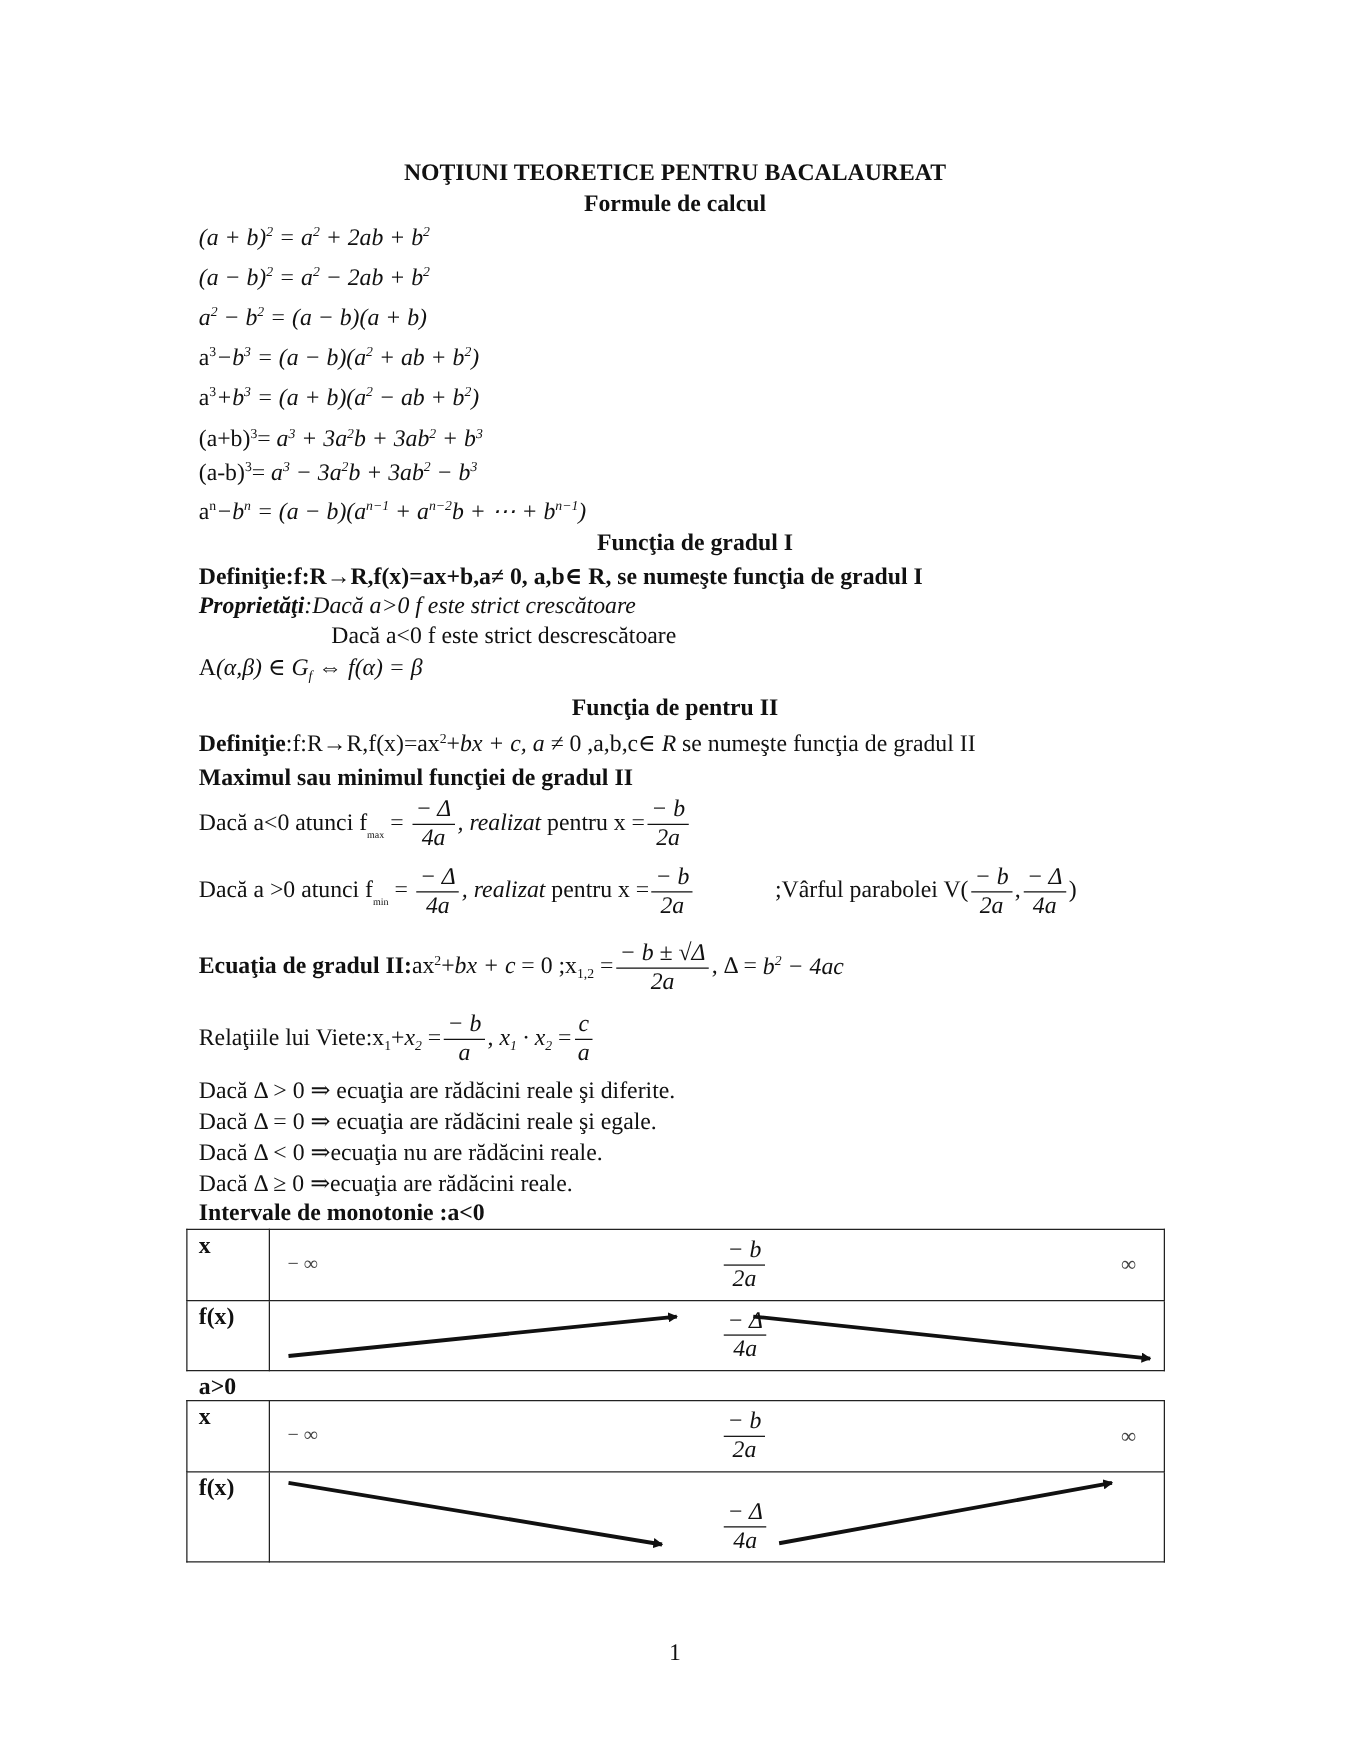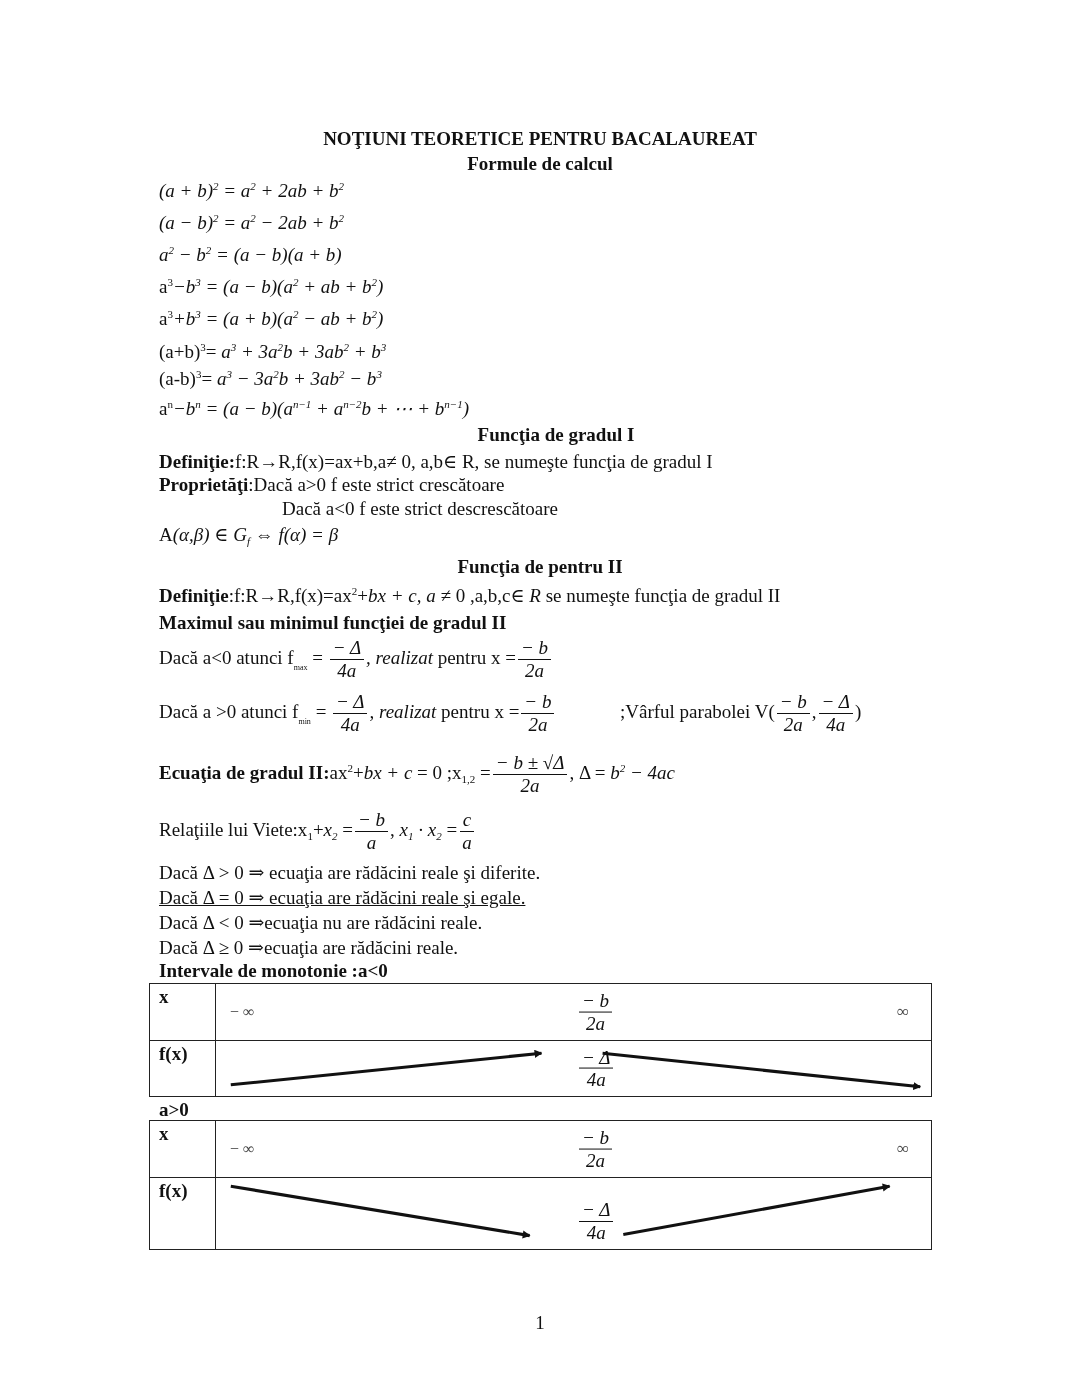--- a/index.html
+++ b/index.html
@@ -35,23 +35,23 @@
 <div class="abs line math" style="top:180px;">(a + b)<sup>2</sup> = a<sup>2</sup> + 2ab + b<sup>2</sup></div>
 <div class="abs line math" style="top:212px;">(a − b)<sup>2</sup> = a<sup>2</sup> − 2ab + b<sup>2</sup></div>
 <div class="abs line math" style="top:244px;">a<sup>2</sup> − b<sup>2</sup> = (a − b)(a + b)</div>
 <div class="abs line" style="top:276px;">a<sup>3</sup><i>−b<sup>3</sup> = (a − b)(a<sup>2</sup> + ab + b<sup>2</sup>)</i></div>
 <div class="abs line" style="top:308px;text-align:center;">a<sup>3</sup><i>+b<sup>3</sup> = (a + b)(a<sup>2</sup> − ab + b<sup>2</sup>)</i></div>
 <div class="abs line" style="top:341px;">(a+b)<sup>3</sup>= <i>a<sup>3</sup> + 3a<sup>2</sup>b + 3ab<sup>2</sup> + b<sup>3</sup></i></div>
 <div class="abs line" style="top:368px;">(a-b)<sup>3</sup>= <i>a<sup>3</sup> − 3a<sup>2</sup>b + 3ab<sup>2</sup> − b<sup>3</sup></i></div>
 <div class="abs line" style="top:397px;">a<sup>n</sup><i>−b<sup>n</sup> = (a − b)(a<sup>n−1</sup> + a<sup>n−2</sup>b + ⋯ + b<sup>n−1</sup>)</i></div>
 
 <div class="abs title" style="top:424px;padding-left:16px;">Funcţia de gradul I</div>
-<div class="abs line" style="top:450px;"><b>Definiţie:</b><span>f:R→R,f(x)=ax+b,a≠ 0, a,b∈ R, se numeşte funcţia de gradul I</span></div>
-<div class="abs line" style="top:474px;"><b>Proprietăţi</b><span>:Dacă a&gt;0 f este strict crescătoare</span></div>
-<div class="abs line" style="top:498px; left:265px;margin-left:17px;">Dacă a&lt;0 f este strict descrescătoare</div>
+<div class="abs line" style="top:450px;font-weight:bold;"><b>Definiţie:</b><span>f:R→R,f(x)=ax+b,a≠ 0, a,b∈ R, se numeşte funcţia de gradul I</span></div>
+<div class="abs line" style="top:474px;font-style:italic;"><b>Proprietăţi</b><span>:Dacă a&gt;0 f este strict crescătoare</span></div>
+<div class="abs line" style="top:498px; left:265px;">Dacă a&lt;0 f este strict descrescătoare</div>
 <div class="abs line" style="top:523px;">A<i>(α,β) ∈ G<sub>f</sub> ⇔ f(α) = β</i></div>
 
 <div class="abs title" style="top:556px;">Funcţia de pentru II</div>
 <div class="abs line" style="top:584px;"><b>Definiţie</b>:f:R→R,f(x)=ax<sup>2</sup>+<i>bx + c, a ≠</i> 0 ,a,b,c∈ <i>R</i> se numeşte funcţia de gradul II</div>
 <div class="abs line b" style="top:612px;">Maximul sau minimul funcţiei de gradul II</div>
 
 <div class="abs line" style="top:638px;">
   <span>Dacă a&lt;0 atunci f</span><span class="tiny">max</span> =
   <span class="frac">
       <span class="num">− Δ</span>
@@ -92,21 +92,21 @@
   Relaţiile lui Viete:x<sub>1</sub>+<i>x<sub>2</sub></i> =<span class="frac">
       <span class="num">− b</span>
       <span class="den">a</span>
     </span>, <i>x<sub>1</sub> · x<sub>2</sub></i> =<span class="frac">
       <span class="num">c</span>
       <span class="den">a</span>
     </span>
 </div>
 
 <div class="abs line" style="top:861px;">Dacă  Δ &gt; 0 ⇒ ecuaţia are rădăcini reale şi diferite.</div>
-<div class="abs line" style="top:886px;text-decoration:underline;">Dacă  Δ = 0 ⇒ ecuaţia are rădăcini reale şi egale.</div>
+<div class="abs line" style="top:886px;">Dacă  Δ = 0 ⇒ ecuaţia are rădăcini reale şi egale.</div>
 <div class="abs line" style="top:911px;">Dacă  Δ &lt; 0 ⇒ecuaţia nu are rădăcini reale.</div>
 <div class="abs line" style="top:936px;">Dacă  Δ ≥ 0 ⇒ecuaţia  are rădăcini reale.</div>
 <div class="abs line b" style="top:960px;">Intervale de monotonie :a&lt;0</div>
 
 <table class="mono" style="top:983px;">
   <tbody>
       <tr>
     <td class="rowlabel" style="height:54px;">x</td>
     <td class="cell">
       <span class="ninf">− ∞</span>

